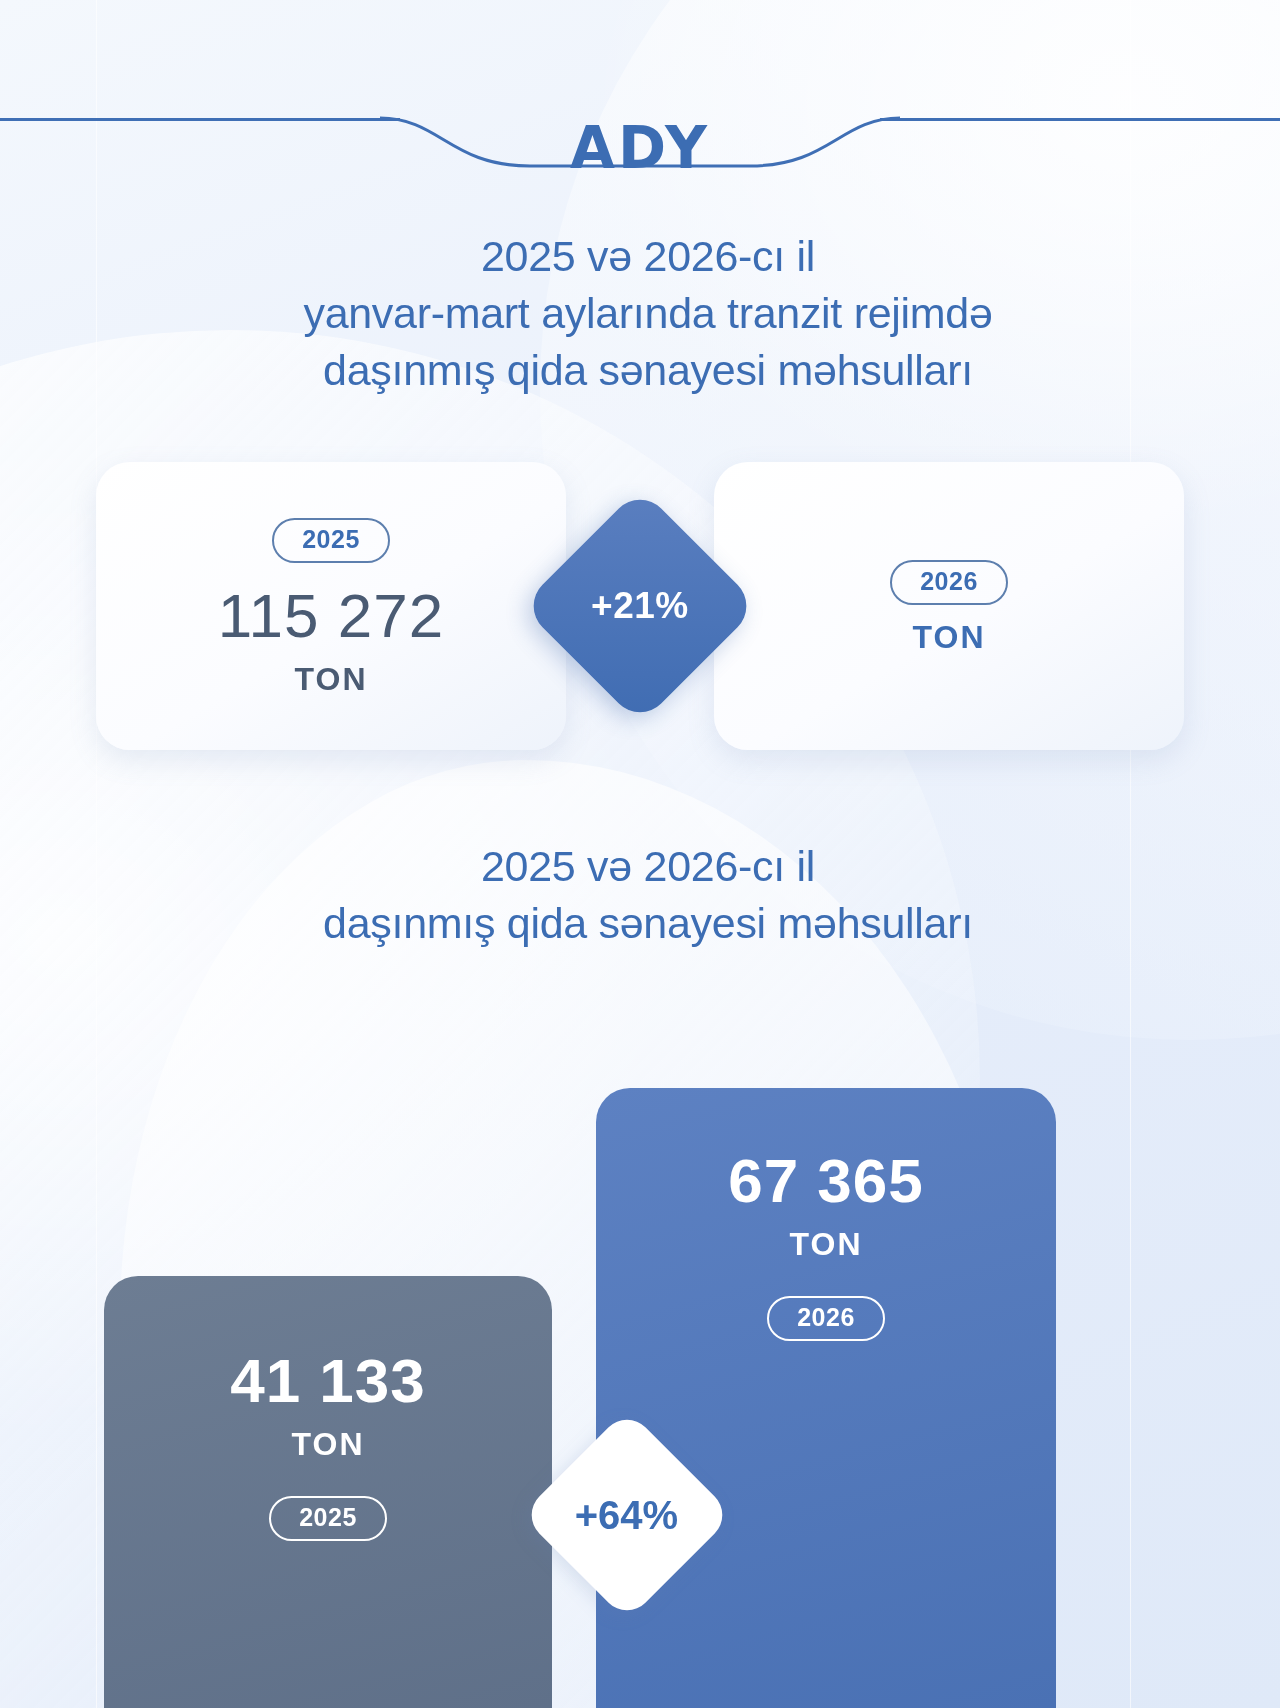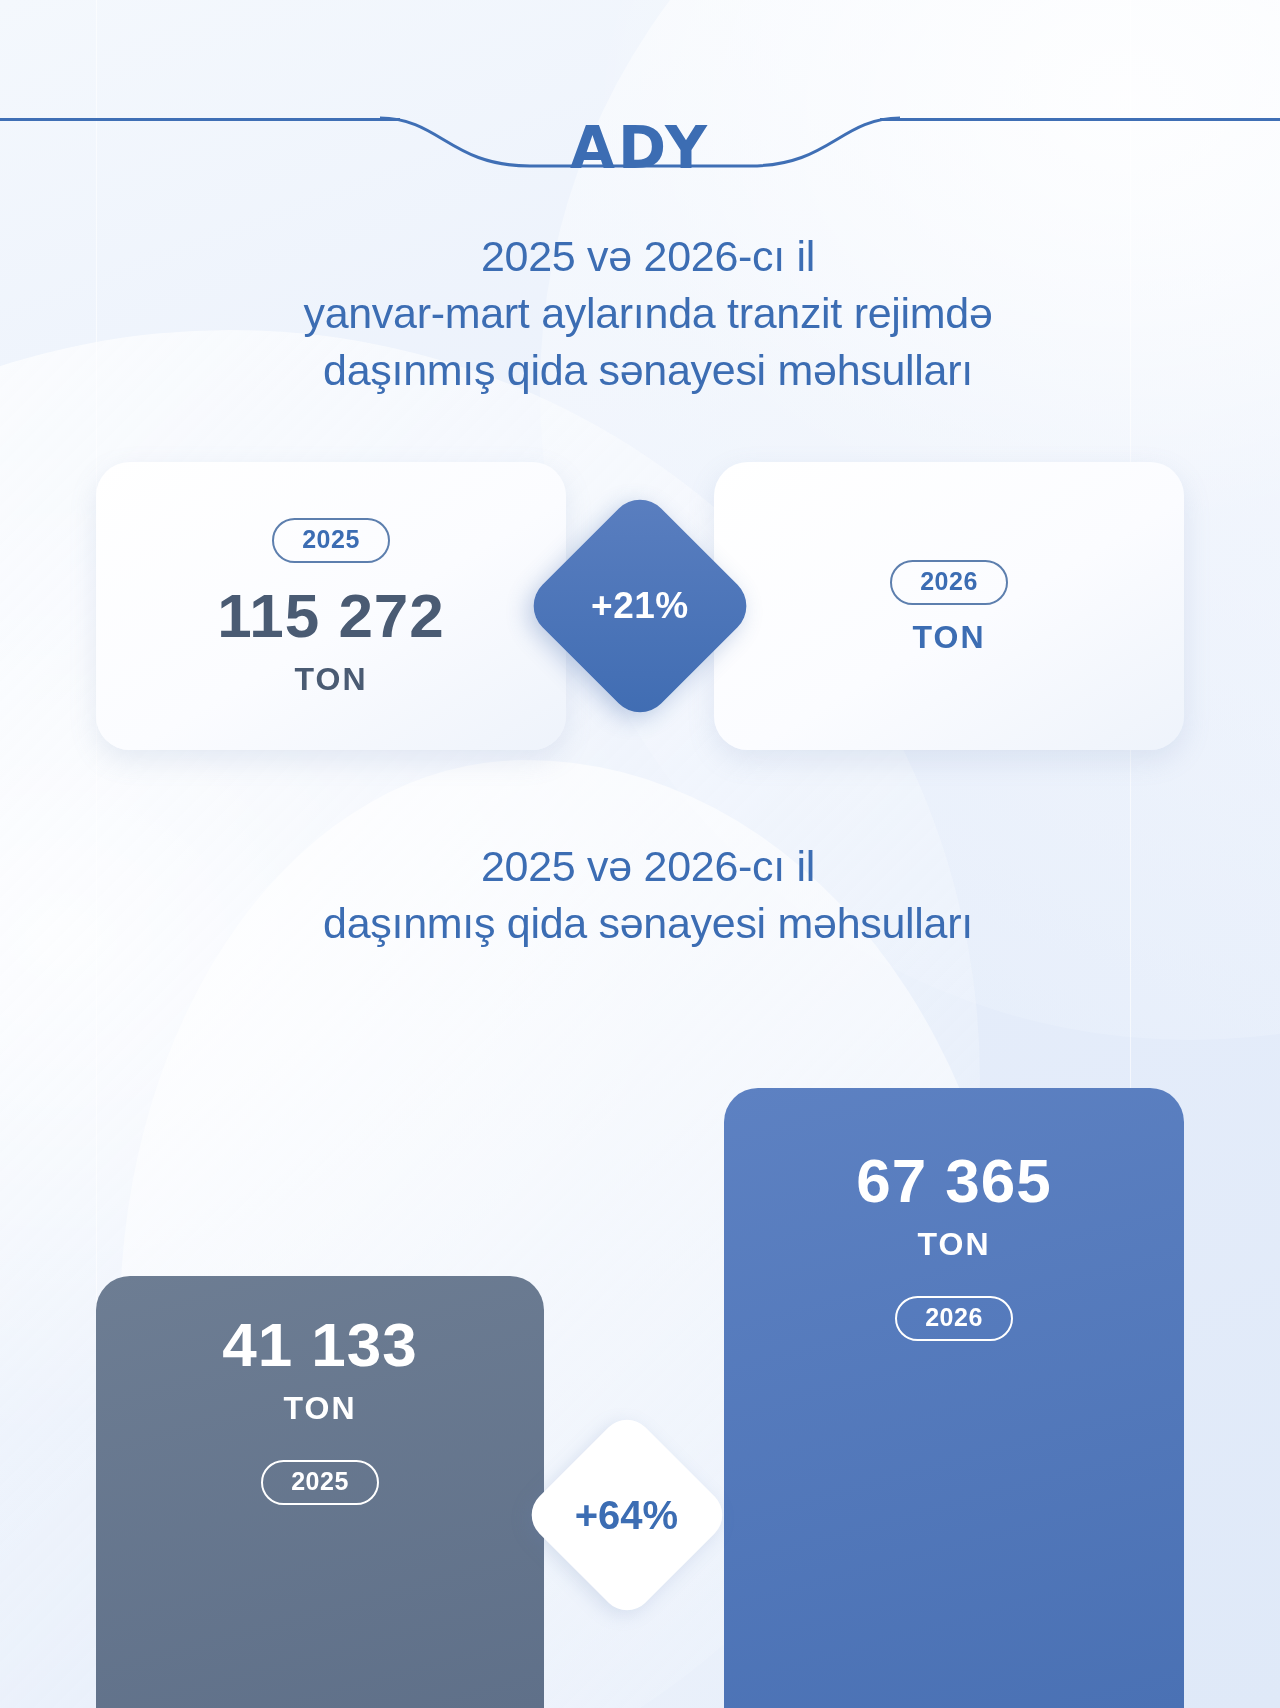--- a/index.html
+++ b/index.html
@@ -145,21 +145,21 @@
     color: #3c6db3;
     font-size: 25px;
     font-weight: 700;
     padding: 7px 28px 9px;
     letter-spacing: 0.5px;
     background: transparent;
     line-height: 1;
   }
   .card1 .value {
     font-size: 62px;
-    font-weight: 700;
+    font-weight: 400;
     color: #4a5b73;
     letter-spacing: 1px;
     margin-top: 22px;
     line-height: 1;
   }
   .card1.right .value { color: #3c6db3; }
   .card1 .unit {
     font-size: 32px;
     font-weight: 800;
     color: #4a5b73;
@@ -189,37 +189,37 @@
     font-size: 37px;
     font-weight: 800;
     letter-spacing: 0.5px;
   }
 
   
   .bars {
     position: absolute;
     left: 96px;
     top: 1088px;
-    width: 1088px;
+    width: 960px;
     height: 620px;
   }
   .bar {
     position: absolute;
     bottom: 0;
     border-radius: 34px 34px 0 0;
     display: flex;
     flex-direction: column;
     align-items: center;
   }
   .bar-2025 {
-    left: 0;
+    left: 8px;
     width: 448px;
     height: 432px;
     background: linear-gradient(165deg, #6d7d93 0%, #5f7089 100%);
-    padding-top: 38px;
+    padding-top: 74px;
     box-sizing: border-box;
   }
   .bar-2026 {
     right: 0;
     width: 460px;
     height: 620px;
     background: linear-gradient(165deg, #5d81c2 0%, #4a71b4 100%);
     padding-top: 62px;
     box-sizing: border-box;
   }

